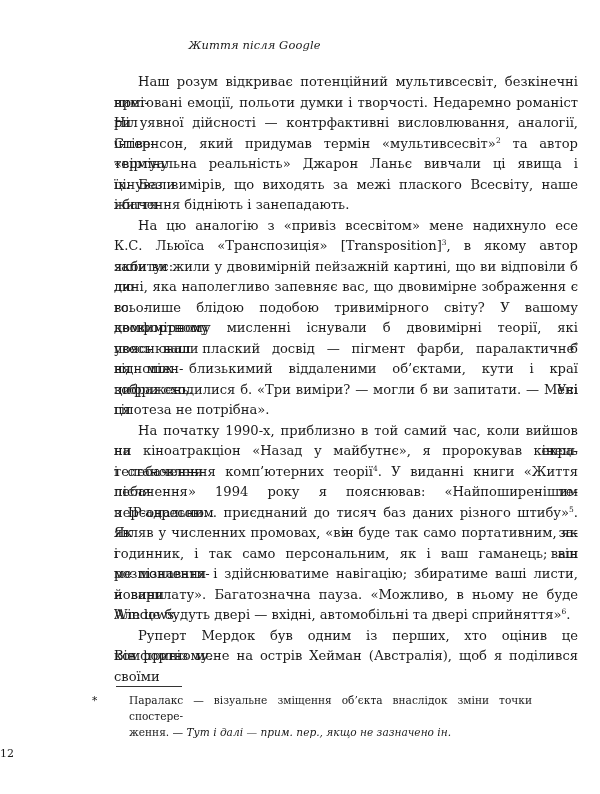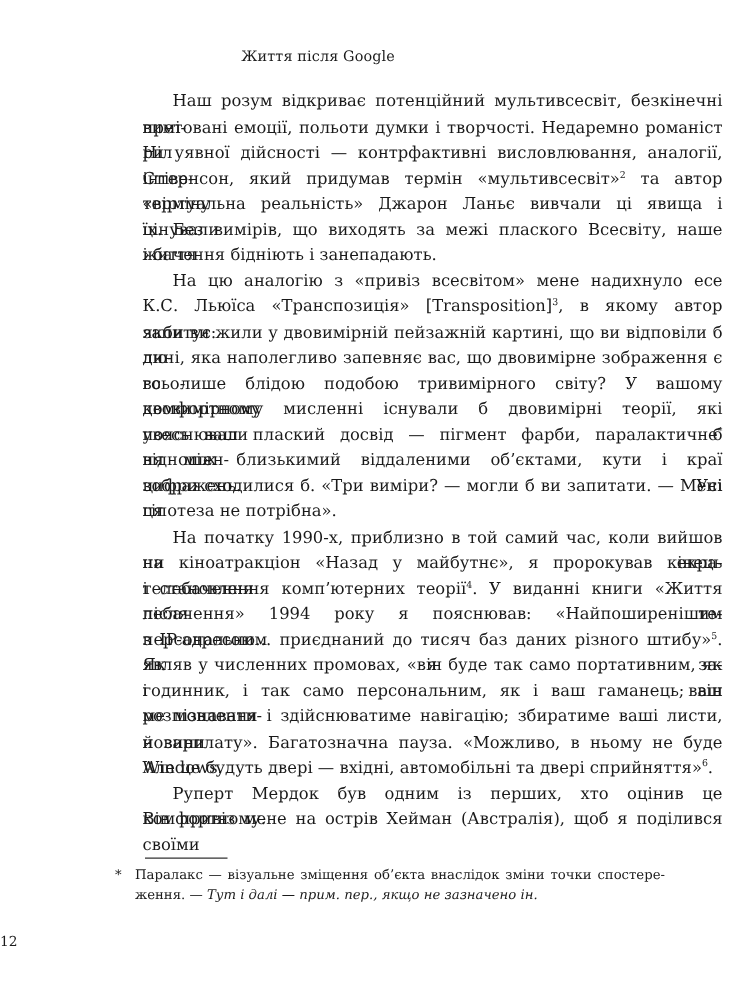--- a/index.html
+++ b/index.html
@@ -1,32 +1,32 @@
 <!DOCTYPE html>
 <html><head>
 <meta charset="utf-8">
 <style>
   html, body { margin: 0; padding: 0; background: #ffffff; }
   body { width: 600px; height: 794px; position: relative; overflow: hidden;
          font-family: "DejaVu Serif", "Liberation Serif", serif; color: #1a1a1a; }
   .running-head { position: absolute; top: 38px; left: 0; width: 509px; text-align: center;
-                  font-size: 11.5px; letter-spacing: 0.1px; }
+                  font-style: italic; font-size: 11.5px; letter-spacing: 0.1px; }
   .body-text { position: absolute; top: 72px; left: 68px; width: 464px; }
   .line { display: block; font-size: 13.1px; line-height: 20.5px; height: 20.5px;
           text-align: justify; text-align-last: justify; white-space: nowrap; margin-left: 46px; }
   .line.last { text-align-last: left; }
   .line.indent { text-indent: 24px; }
   .line-inner { display: block; width: 464px; text-align: justify; text-align-last: justify; white-space: normal; }
   .last .line-inner { text-align-last: left; }
   .indent .line-inner { text-indent: 24px; }
   sup { font-size: 7.5px; line-height: 0; vertical-align: 5px; }
   .fn-rule { position: absolute; top: 686px; left: 116px; width: 66px; border-top: 1px solid #333; }
   .footnote { position: absolute; top: 692px; left: 92px; width: 440px; font-size: 10.6px; line-height: 16px; }
   .fn-mark { position: absolute; left: 0; top: 0; }
-  .fn-text { margin-left: 16px; display: block; }
+  .fn-text { margin-left: 37px; display: block; }
   .fn-line { display: block; text-align: justify; text-align-last: justify; }
   .fn-line.last { text-align-last: left; }
   .page-number { position: absolute; top: 747px; left: 0; width: 600px; font-size: 11px; }
 </style>
 </head>
 <body>
 
 <div class="running-head">Життя після Google</div>
 
 <div class="body-text">

